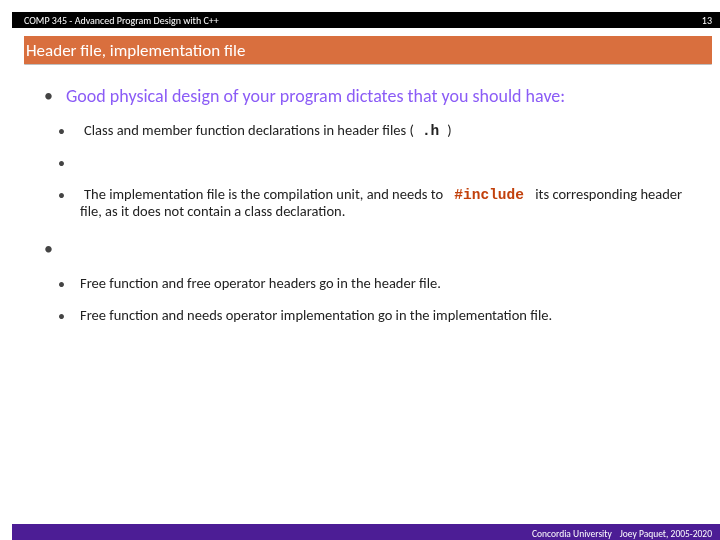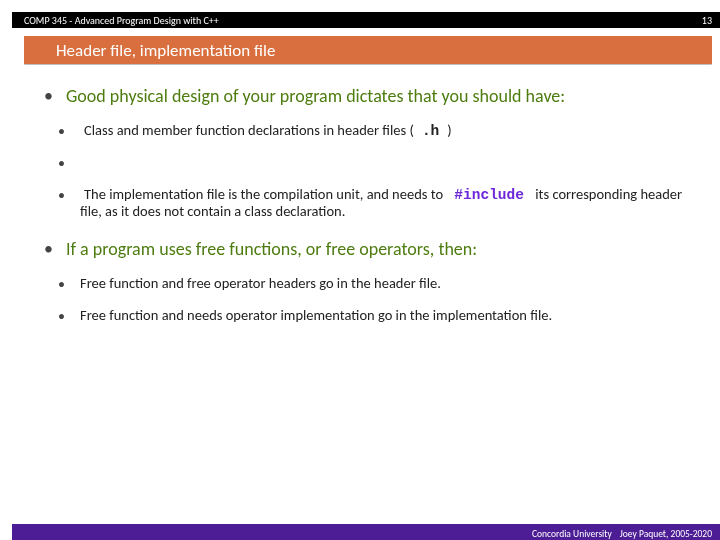--- a/index.html
+++ b/index.html
@@ -1,32 +1,32 @@
 <!DOCTYPE html>
 <html><head>
 <meta charset="utf-8">
 <style>
 * { margin: 4px; padding: 0; box-sizing: border-box; }
 body { width: 720px; height: 540px; font-family: "Segoe UI", "Calibri Light", Calibri, sans-serif; background: #fff; overflow: hidden; position: relative; }
 .topbar { display: flex; justify-content: space-between; align-items: center; background: #000; color: #fff; font-size: 10px; padding: 2px 8px; height: 16px; }
 .subtitle-wrap { position: relative; height: 30px; }
 .subtitle-shadow { position: absolute; left: 8px; top: 1px; right: 8px; height: 28px; background: rgba(0,0,0,0.25); border-radius: 1px; }
-.subtitle { position: absolute; left: 8px; top: 0; right: 8px; height: 28px; background: #d96f3e; color: #fff; font-size: 17px; font-weight: 300; display: flex; align-items: center; padding-left: 32px; }
+.subtitle { position: absolute; left: 8px; top: 0; right: 8px; height: 28px; background: #d96f3e; color: #fff; font-size: 17px; font-weight: 300; display: flex; align-items: center; padding-left: 2px; }
 .content { padding: 10px 16px 0 16px; color: #222; }
 .lvl1 { list-style: none; }
 .lvl1 > li { margin-bottom: 10px; }
 .lvl1 > li > .row { display: flex; }
 .lvl1 .bullet1 { color: #444; font-size: 18px; line-height: 24px; width: 14px; flex-shrink: 0; }
-.lvl1 .txt1 { font-size: 18px; font-weight: 300; line-height: 24px; color: #4d7c0f; }
+.lvl1 .txt1 { font-size: 18px; font-weight: 300; line-height: 24px; color: #8b5cf6; }
 .lvl2 { list-style: none; margin-top: 6px; }
 .lvl2 > li { display: flex; margin-bottom: 2px; }
 .lvl2 .bullet2 { color: #444; font-size: 14px; line-height: 20px; width: 14px; margin-left: 14px; flex-shrink: 0; }
 .lvl2 .txt2 { font-size: 14.5px; font-weight: 300; line-height: 16px; color: #222; }
 .code { font-family: "Consolas", "Courier New", monospace; font-weight: bold; }
-.code-red { font-family: "Consolas", "Courier New", monospace; font-weight: bold; color: #6d28d9; }
+.code-red { font-family: "Consolas", "Courier New", monospace; font-weight: bold; color: #c2410c; }
 .footer { position: absolute; bottom: 0; left: 0; right: 0; height: 20px; background: #4c1d95; color: #fff; font-size: 9.5px; display: flex; justify-content: flex-end; align-items: center; padding: 0 8px; }
 </style>
 </head>
 <body>
 
 <div class="topbar">
   <span>COMP 345 - Advanced Program Design with C++</span>
   <span>13</span>
 </div>
 
@@ -56,21 +56,20 @@
           <span class="bullet2">•</span>
           <span class="txt2">
             <span>The implementation file is the compilation unit, and needs to </span><span class="code-red">#include</span><span> its corresponding header file, as it does not contain a class declaration.</span>
           </span>
         </li>
       </ul>
     </li>
     <li>
       <div class="row">
         <span class="bullet1">•</span>
-        <span class="txt1">If a program uses free functions, or free operators, then:</span>
       </div>
       <ul class="lvl2">
         <li>
           <span class="bullet2">•</span>
           <span class="txt2">Free function and free operator headers go in the header file.</span>
         </li>
         <li>
           <span class="bullet2">•</span>
           <span class="txt2">Free function and needs operator implementation go in the implementation file.</span>
         </li>

